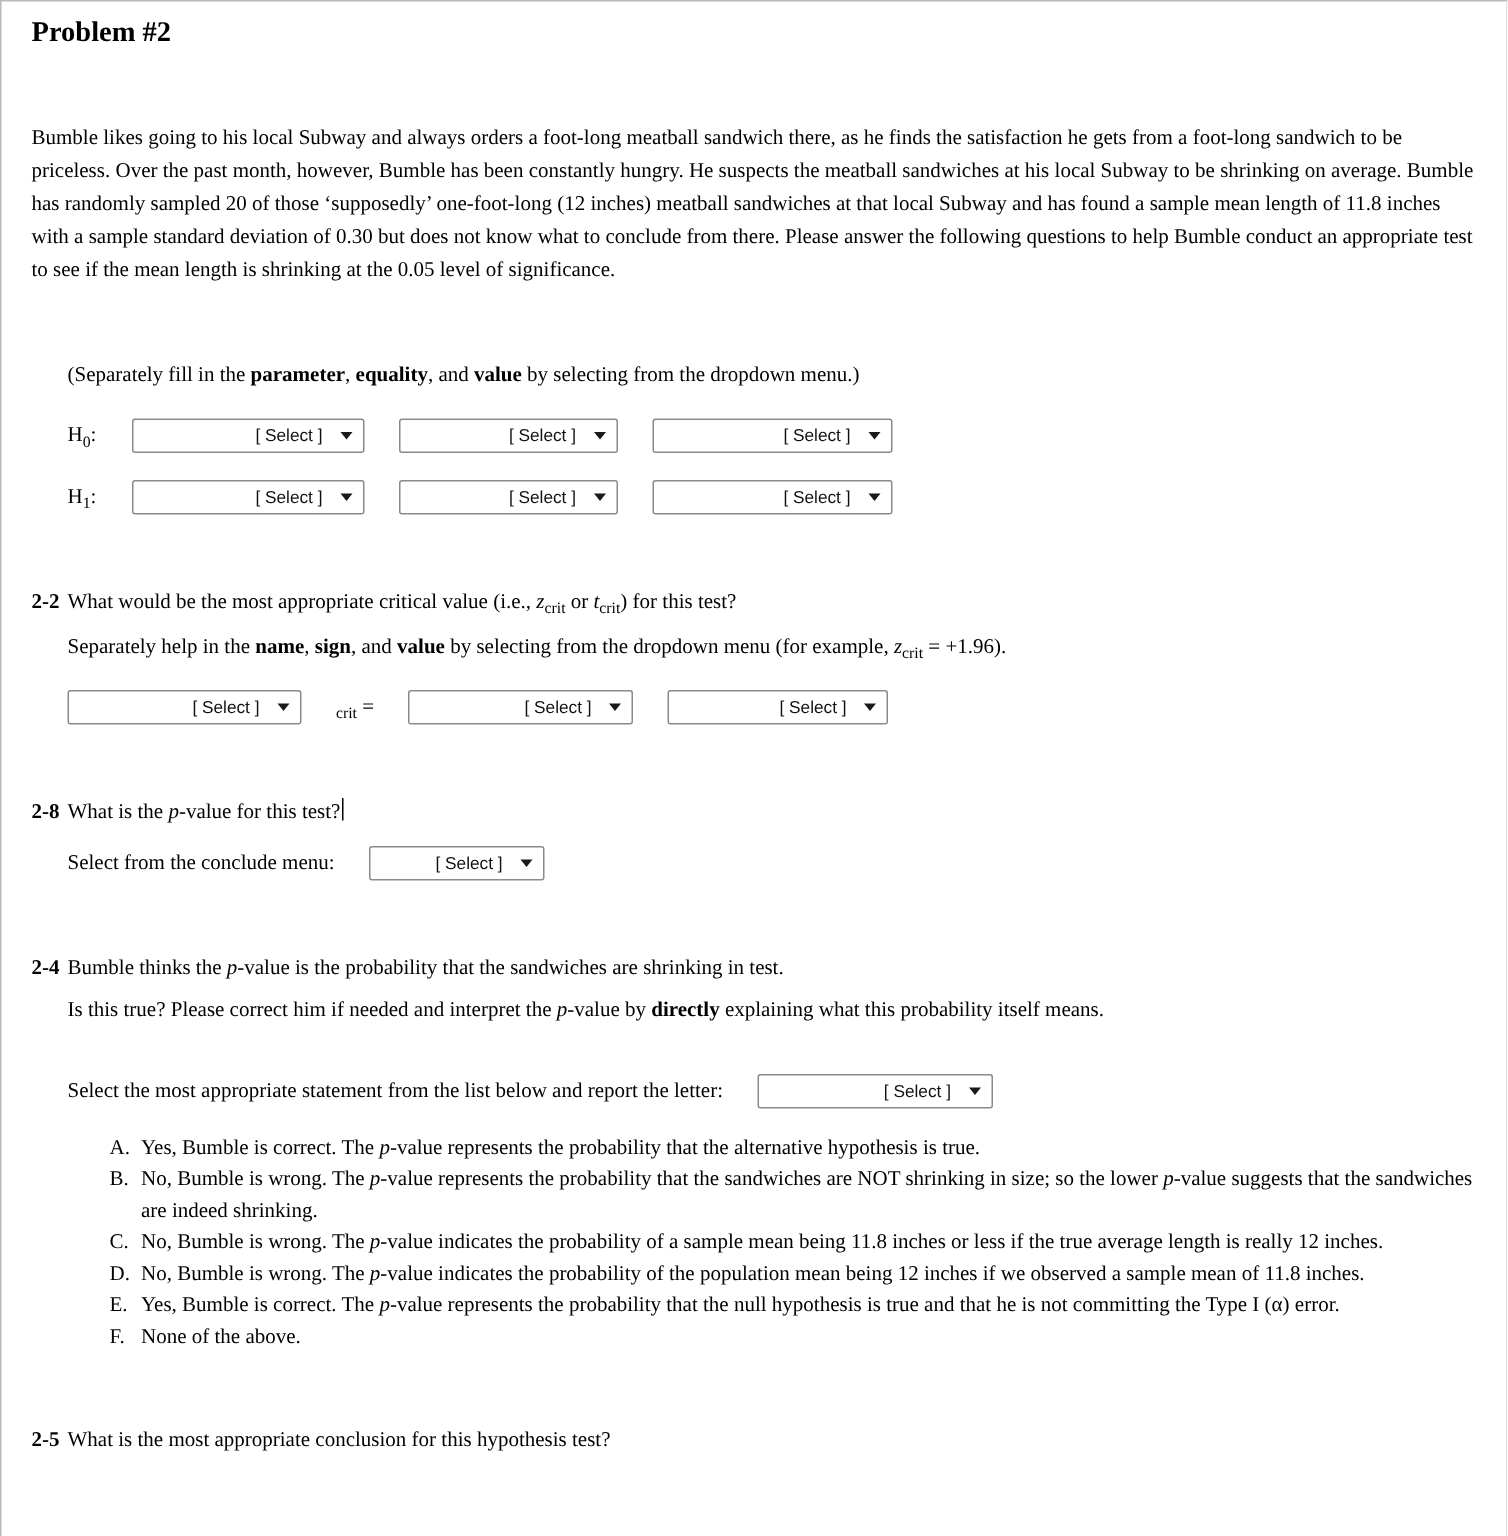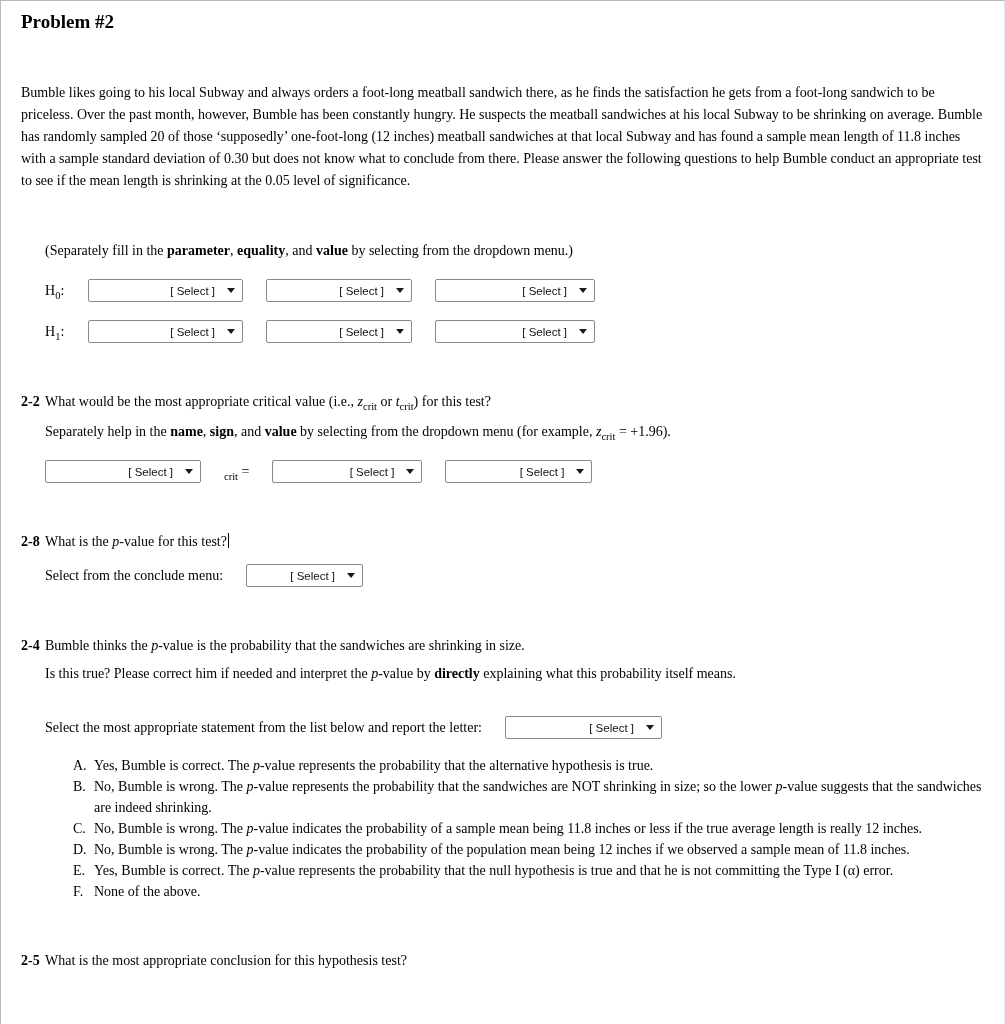--- a/index.html
+++ b/index.html
@@ -138,21 +138,21 @@
         <div class="select" style="width:117px">
           <span>[ Select ]</span>
             <span class="chevron"></span>
         </div>
       </div>
     </div>
   </section>
 
   <section class="question">
     <div class="q-head">
-      <span class="q-num">2-4</span><span class="q-text"><span>Bumble thinks the </span><span class="i">p</span><span>-value is the probability that the sandwiches are shrinking in size.</span></span>
+      <span class="q-num">2-4</span><span class="q-text"><span>Bumble thinks the </span><span class="i">p</span><span>-value is the probability that the sandwiches are shrinking in test.</span></span>
     </div>
     <div class="q-body">
       <p class="note" style="margin-top:7px"><span>Is this true? Please correct him if needed and interpret the </span><span class="i">p</span><span>-value by </span><span class="b">directly</span><span> explaining what this probability itself means.</span></p>
       <div class="select-row" style="margin-top:32px">
         <span class="inline-label">Select the most appropriate statement from the list below and report the letter:</span>
         <div class="select" style="width:157px">
           <span>[ Select ]</span>
             <span class="chevron"></span>
         </div>
       </div>

